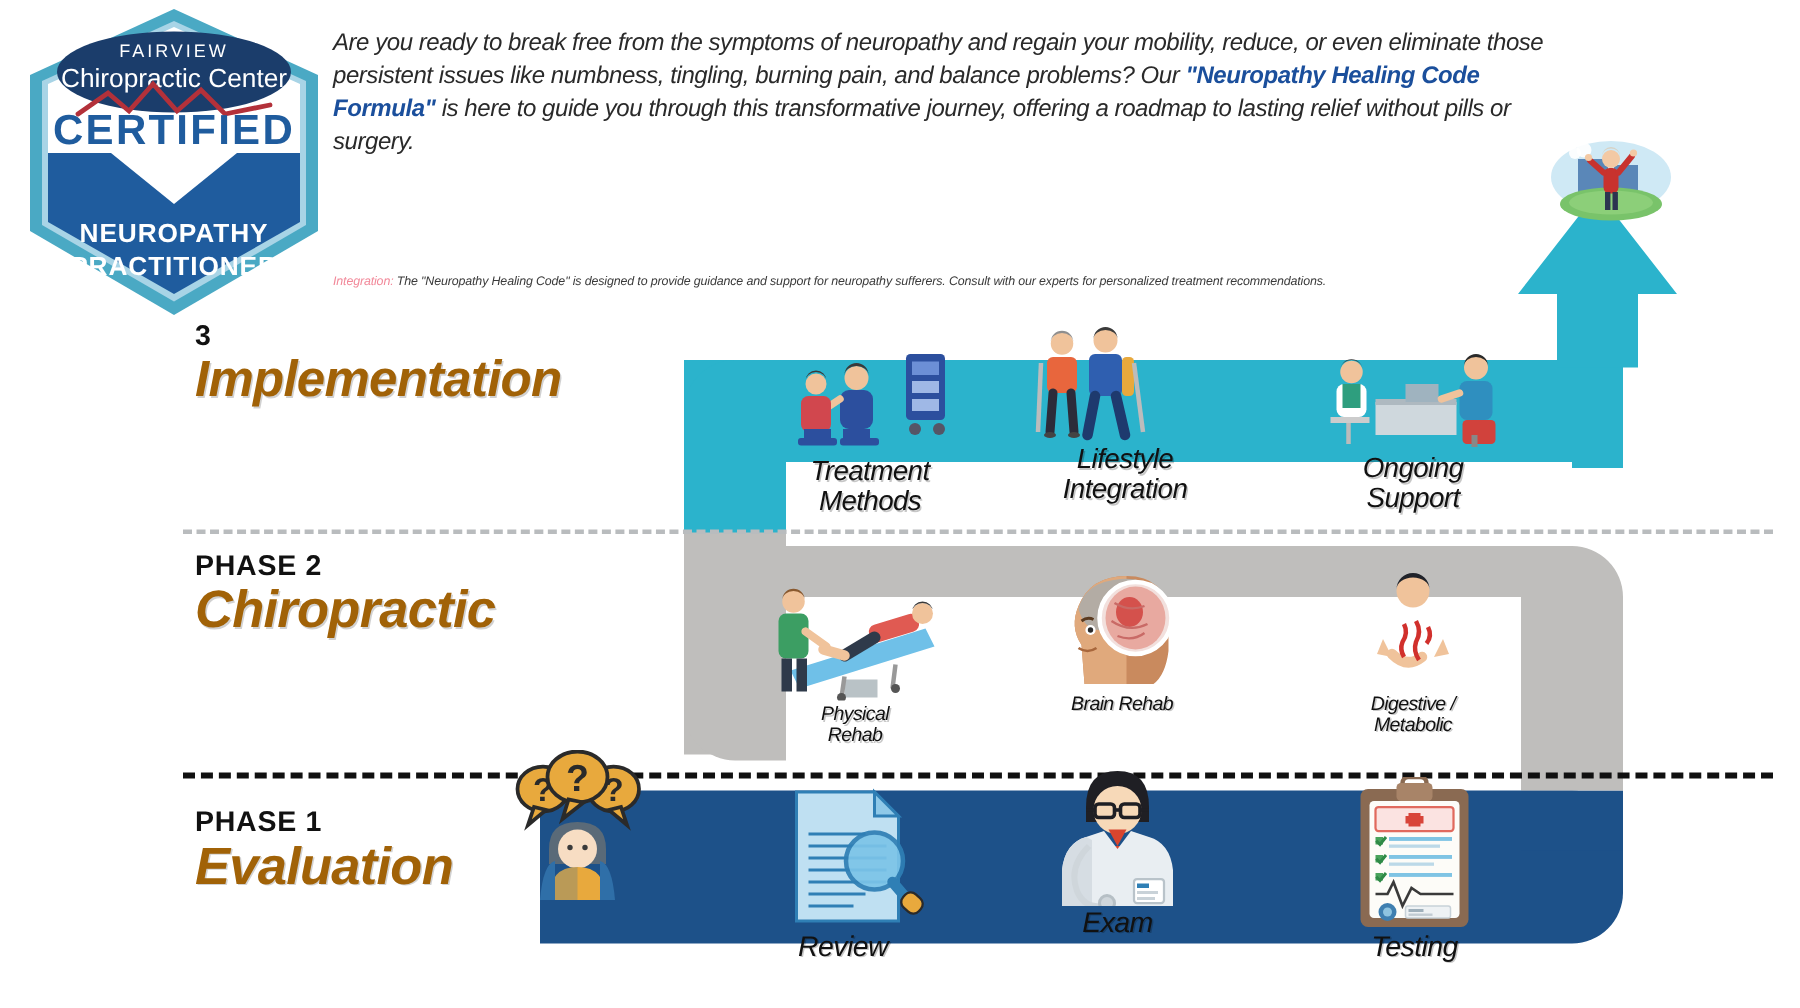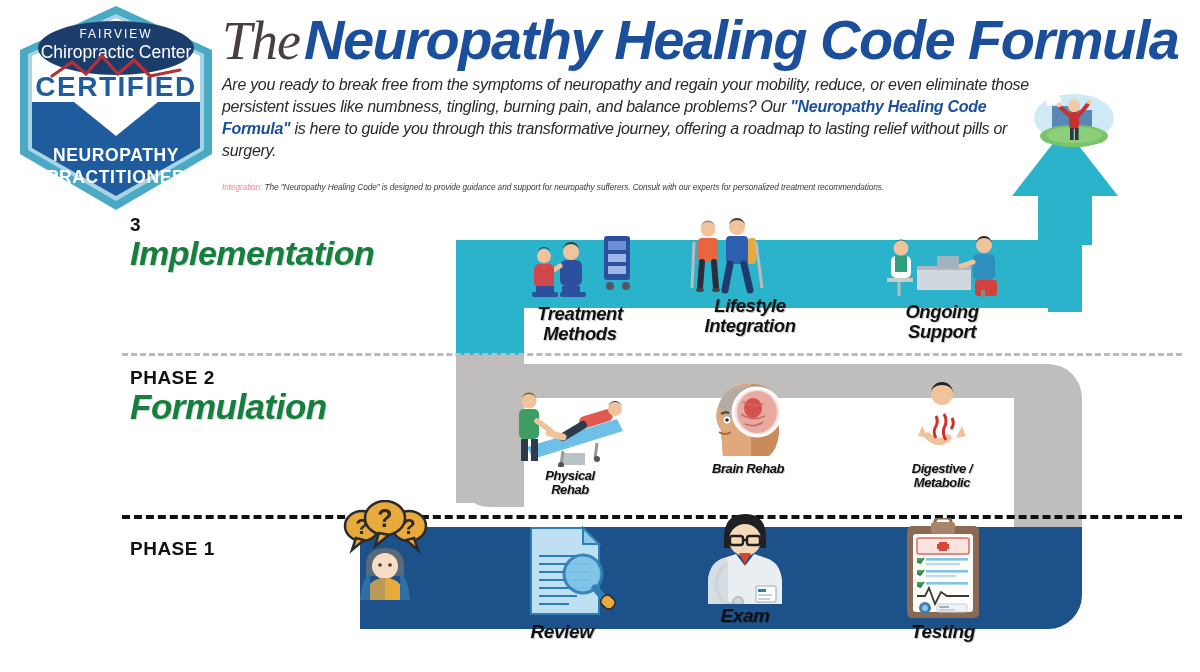--- a/index.html
+++ b/index.html
@@ -51,36 +51,36 @@
   .divider { position: absolute; height: 0; border-top-style: dashed; }
   .div-top { left: 122px; top: 353px; width: 1060px; border-top-width: 3px; border-top-color: #b9bcbe; }
   .div-bot { left: 122px; top: 515px; width: 1060px; border-top-width: 4px; border-top-color: #101010; }
 
   
   .phase-block { position: absolute; }
   .phase-num {
     font-size: 19px; font-weight: bold; color: #111; letter-spacing: 0.5px;
   }
   .phase-name {
-    font-size: 35px; font-weight: bold; font-style: italic; color: #15803d;
+    font-size: 35px; font-weight: bold; font-style: italic; color: #a16207;
     letter-spacing: -0.5px; line-height: 1.05;
     text-shadow: 1px 1px 0 rgba(0,0,0,.18);
   }
   .p3 { left: 130px; top: 214px; }
   .p3 .phase-num { color:#111; }
   .p3 .phase-name { font-size: 34px; }
   .p2 { left: 130px; top: 367px; }
   .p1 { left: 130px; top: 538px; }
 
   
   .step { position: absolute; text-align: center; }
   .step-icon { height: 72px; display:flex; align-items:flex-end; justify-content:center; }
   .step-label {
     margin-top: 2px;
-    font-size: 19px; font-weight: bold; font-style: italic; color: #111;
+    font-size: 19px; font-weight: normal; font-style: italic; color: #111;
     line-height: 1.08; letter-spacing: -0.4px; white-space: pre-line;
     text-shadow: 1px 1px 0 rgba(0,0,0,.22);
   }
   .step-p3 .step-label { font-size: 18.5px; }
   .step-p2 .step-label { font-size: 13px; }
   .step-p1 .step-label { font-size: 19px; }
 </style>
 </head>
 <body>
 
@@ -124,23 +124,20 @@
       <text x="102" y="34" text-anchor="middle" fill="#ffffff" font-family="Liberation Sans, sans-serif" font-size="12" letter-spacing="2">FAIRVIEW</text>
       <text x="102" y="54" text-anchor="middle" fill="#ffffff" font-family="Liberation Sans, sans-serif" font-size="17.5">Chiropractic Center</text>
       <path d="M38 72 L58 58 L72 70 L88 52 L104 70 L120 56 L136 72 L166 66" stroke="#b3313a" stroke-width="3.2" fill="none" stroke-linecap="round"></path>
       <text x="102" y="92" text-anchor="middle" fill="#1f5c9e" font-family="Liberation Sans, sans-serif" font-size="28" font-weight="bold" letter-spacing="1.5">CERTIFIED</text>
       <text x="102" y="157" text-anchor="middle" fill="#ffffff" font-family="Liberation Sans, sans-serif" font-size="17.5" font-weight="bold" letter-spacing="0.6">NEUROPATHY</text>
       <text x="102" y="179" text-anchor="middle" fill="#ffffff" font-family="Liberation Sans, sans-serif" font-size="17.5" font-weight="bold" letter-spacing="0.6">PRACTITIONER</text>
     </svg>
   </div>
 
   <div class="header">
-    <div class="title">
-      <span class="the">The</span><span class="main">Neuropathy Healing Code Formula</span>
-    </div>
     <div class="lead">
       <span>Are you ready to break free from the symptoms of neuropathy and regain your mobility, reduce, or even eliminate those persistent issues like numbness, tingling, burning pain, and balance problems? Our </span><span class="hl">"Neuropathy Healing Code Formula"</span><span> is here to guide you through this transformative journey, offering a roadmap to lasting relief without pills or surgery.</span>
     </div>
     <div class="disclaimer">
       <span class="dword">Integration:</span><span> The "Neuropathy Healing Code" is designed to provide guidance and support for neuropathy sufferers. Consult with our experts for personalized treatment recommendations.</span>
     </div>
   </div>
 
   <div class="hero-person">
     <svg viewBox="0 0 92 64" width="92" height="64">
@@ -165,24 +162,25 @@
 
   <div class="divider div-top"></div>
   <div class="divider div-bot"></div>
 
   <div class="phase-block p3">
     <div class="phase-num">3</div>
     <div class="phase-name">Implementation</div>
   </div>
   <div class="phase-block p2">
     <div class="phase-num">PHASE 2</div>
-    <div class="phase-name">Formulation</div>
+    <div class="phase-name">Chiropractic</div>
   </div>
   <div class="phase-block p1">
     <div class="phase-num">PHASE 1</div>
+    <div class="phase-name">Evaluation</div>
   </div>
 
   <div class="step step-p3" style="left:500px; top:230px; width:160px;">
     <div class="step-icon">
       <svg viewBox="0 0 120 72" width="120" height="72">
         <rect x="84" y="6" width="26" height="44" rx="3" fill="#2c4f9e"></rect>
         <rect x="88" y="11" width="18" height="9" fill="#6c8fd6"></rect>
         <rect x="88" y="24" width="18" height="8" fill="#9fb8e6"></rect>
         <rect x="88" y="36" width="18" height="8" fill="#9fb8e6"></rect>
         <circle cx="90" cy="56" r="4" fill="#556"></circle>

